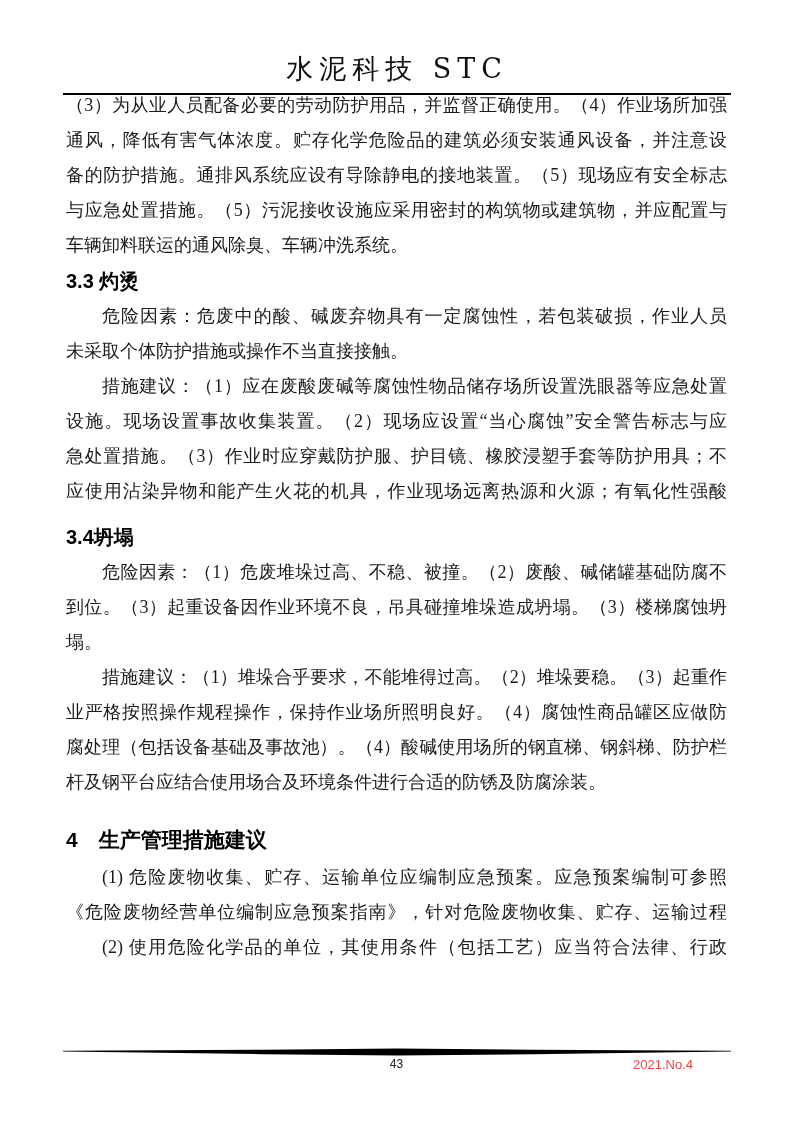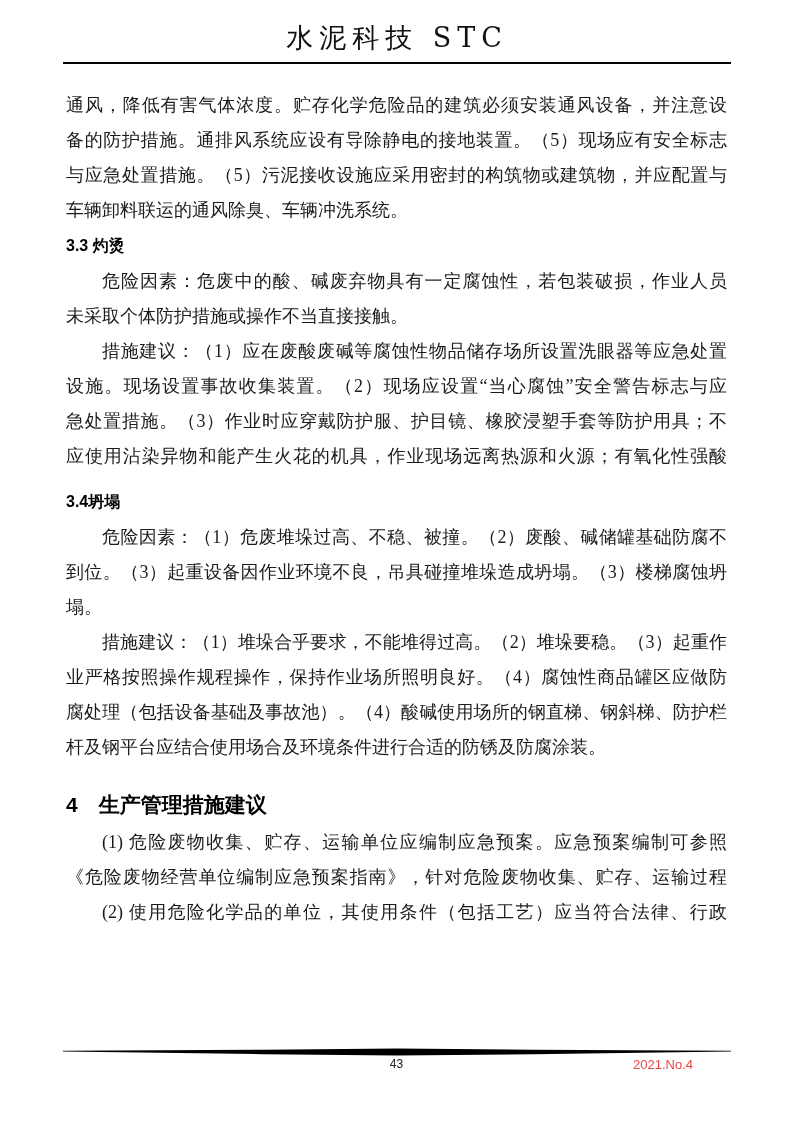--- a/index.html
+++ b/index.html
@@ -10,21 +10,21 @@
     color: #1b1b1b;
     position: relative;
     overflow: hidden;
   }
   .page { position: absolute; inset: 0; background: #fff; }
 
   
   .header { position: absolute; left: 63px; top: 0; width: 668px; }
   .journal-title {
     text-align: center;
-    padding-top: 21px;
+    padding-top: 52px;
     font-size: 27px;
     line-height: 34px;
     letter-spacing: 6px;
     color: #111;
     font-family: "DejaVu Serif", "Liberation Serif", serif;
   }
   .header-rule {
     margin-top: 7px;
     border-bottom: 2.5px solid #000;
     height: 0;
@@ -40,21 +40,21 @@
     overflow: hidden;
     text-align: justify;
     text-align-last: justify;
   }
   .line.left { text-align: center; text-align-last: left; }
   .line.indent { text-indent: 2em; }
 
   .heading {
     font-family: "Liberation Sans", "DejaVu Sans", sans-serif;
     font-weight: bold;
-    font-size: 16px;
+    font-size: 20px;
     line-height: 36px;
     height: 36px;
     white-space: nowrap;
     color: #000;
   }
   .heading.mt10 { margin-top: 10px; }
   .heading.big { font-size: 21px; line-height: 40px; height: 40px; margin-top: 20px; }
 
   .ref {
     font-size: 10px;
@@ -82,20 +82,21 @@
 
 <div class="page">
 
   <div class="header">
     <div class="journal-title">水泥科技 STC</div>
     <div class="header-rule"></div>
   </div>
 
   <div class="content">
 
+    <div class="line">（3）为从业人员配备必要的劳动防护用品，并监督正确使用。（4）作业场所加强</div>
     <div class="line">通风，降低有害气体浓度。贮存化学危险品的建筑必须安装通风设备，并注意设</div>
     <div class="line">备的防护措施。通排风系统应设有导除静电的接地装置。（5）现场应有安全标志</div>
     <div class="line">与应急处置措施。（5）污泥接收设施应采用密封的构筑物或建筑物，并应配置与</div>
     <div class="line left">车辆卸料联运的通风除臭、车辆冲洗系统。</div>
 
     <div class="heading">3.3 灼烫</div>
     <div class="line indent">危险因素：危废中的酸、碱废弃物具有一定腐蚀性，若包装破损，作业人员</div>
     <div class="line left">未采取个体防护措施或操作不当直接接触。</div>
     <div class="line indent">措施建议：（1）应在废酸废碱等腐蚀性物品储存场所设置洗眼器等应急处置</div>
     <div class="line">设施。现场设置事故收集装置。（2）现场应设置“当心腐蚀”安全警告标志与应</div>

